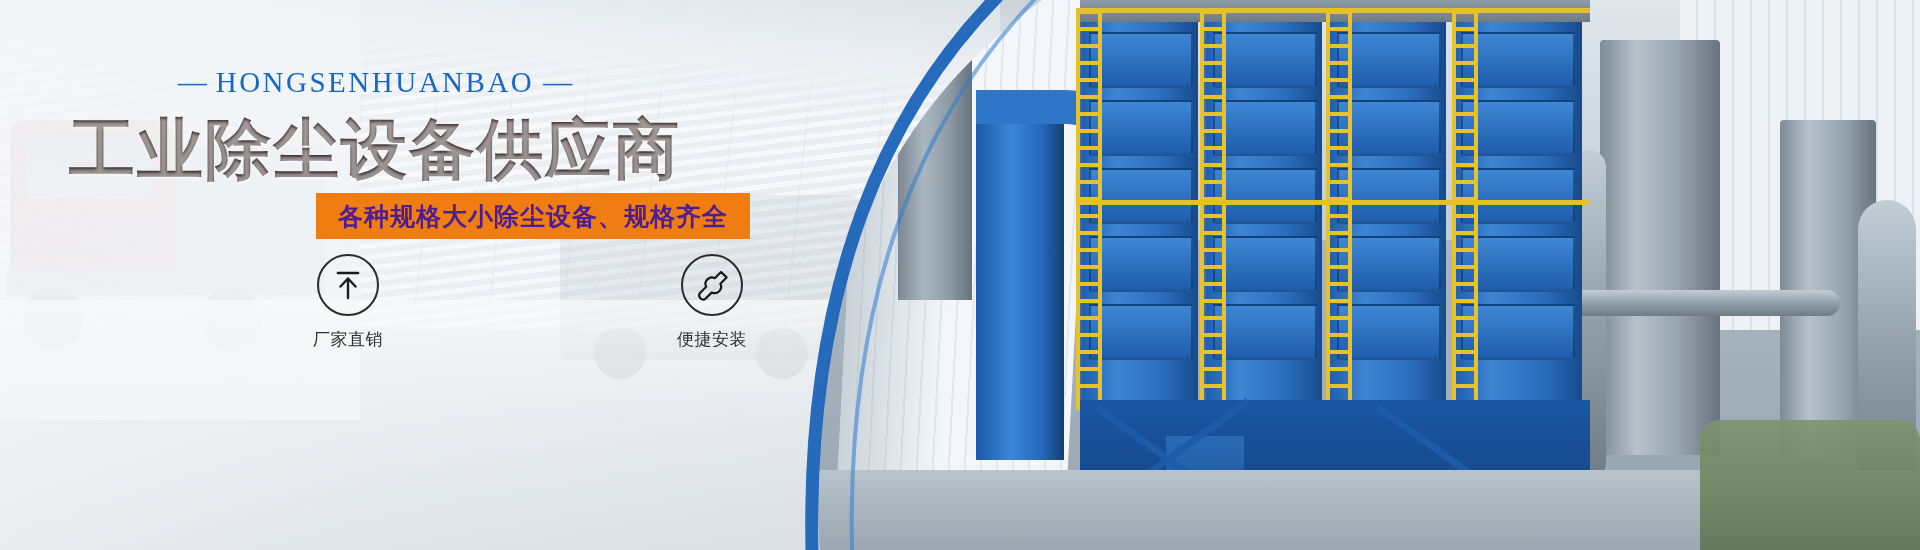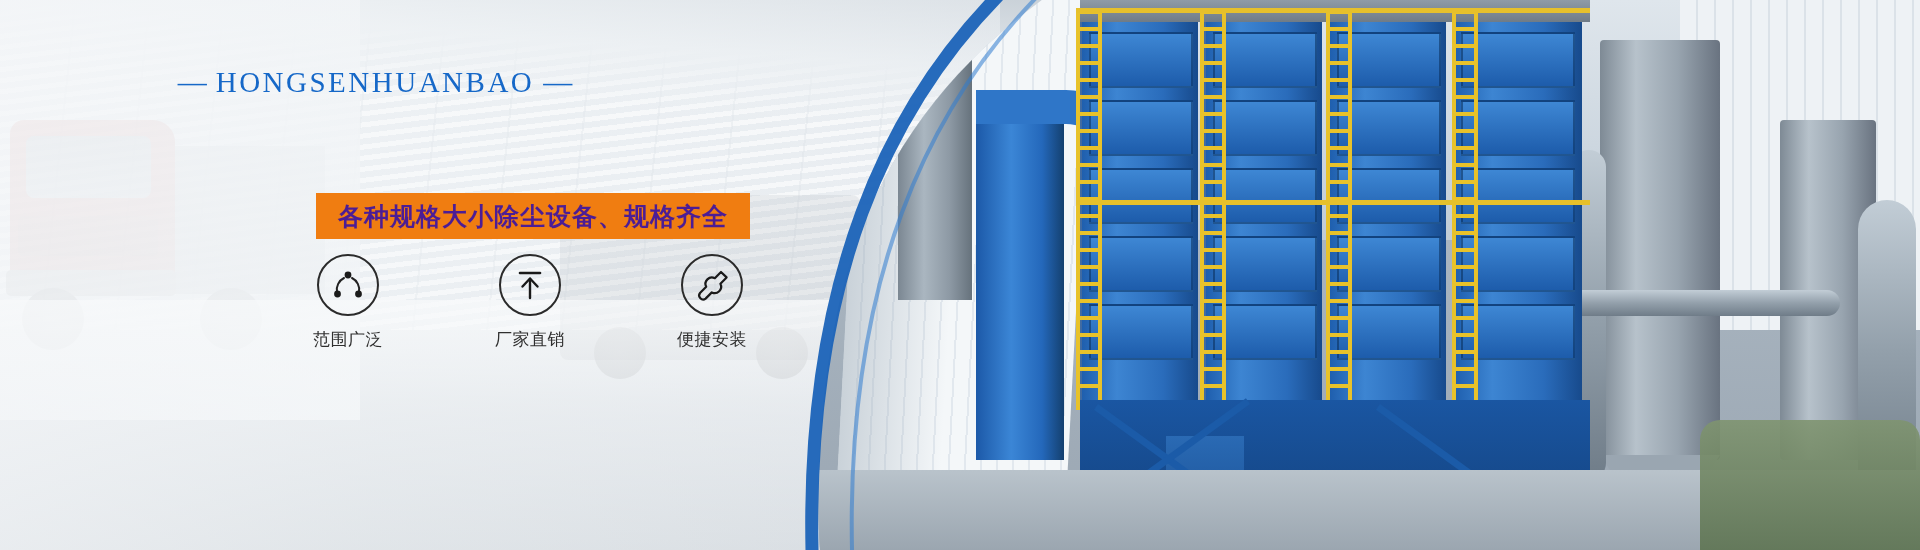--- a/index.html
+++ b/index.html
@@ -377,39 +377,28 @@
     <path d="M 300 0 C 150 130 60 330 78 640" stroke="#1b63b8" stroke-width="13" fill="none" opacity="0.95"></path>
     <path d="M 340 0 C 190 130 100 330 118 640" stroke="#2f7bd0" stroke-width="4" fill="none" opacity="0.55"></path>
   </svg>
 
   <div class="content">
 
     <div class="eyebrow">
       <span class="dash">—</span><span>HONGSENHUANBAO</span><span class="dash">—</span>
     </div>
 
+    <h1 class="headline">工业除尘设备供应商</h1>
 
     <div class="ribbon">
       <span>各种规格大小除尘设备、规格齐全</span>
     </div>
 
     <div class="features">
 
-      <div class="feature">
-        <div class="fcircle">
-          <svg width="36" height="36" viewBox="0 0 36 36" fill="none">
-            <path d="M7 25 A13 13 0 0 1 14 11" stroke="#222" stroke-width="2" fill="none" stroke-linecap="round"></path>
-            <path d="M29 25 A13 13 0 0 0 22 11" stroke="#222" stroke-width="2" fill="none" stroke-linecap="round"></path>
-            <circle cx="18" cy="8" r="3.4" fill="#1a1a1a"></circle>
-            <circle cx="7.5" cy="27" r="3.4" fill="#1a1a1a"></circle>
-            <circle cx="28.5" cy="27" r="3.4" fill="#1a1a1a"></circle>
-          </svg>
-        </div>
-        <div class="flabel">范围广泛</div>
-      </div>
 
 
       <div class="feature">
         <div class="fcircle">
           <svg width="34" height="34" viewBox="0 0 34 34" fill="none">
             <line x1="7" y1="5" x2="27" y2="5" stroke="#1a1a1a" stroke-width="2.6" stroke-linecap="round"></line>
             <line x1="17" y1="30" x2="17" y2="11" stroke="#1a1a1a" stroke-width="2.4" stroke-linecap="round"></line>
             <path d="M9.5 18.5 L17 10.5 L24.5 18.5" stroke="#1a1a1a" stroke-width="2.4" fill="none" stroke-linecap="round" stroke-linejoin="round"></path>
           </svg>
         </div>

